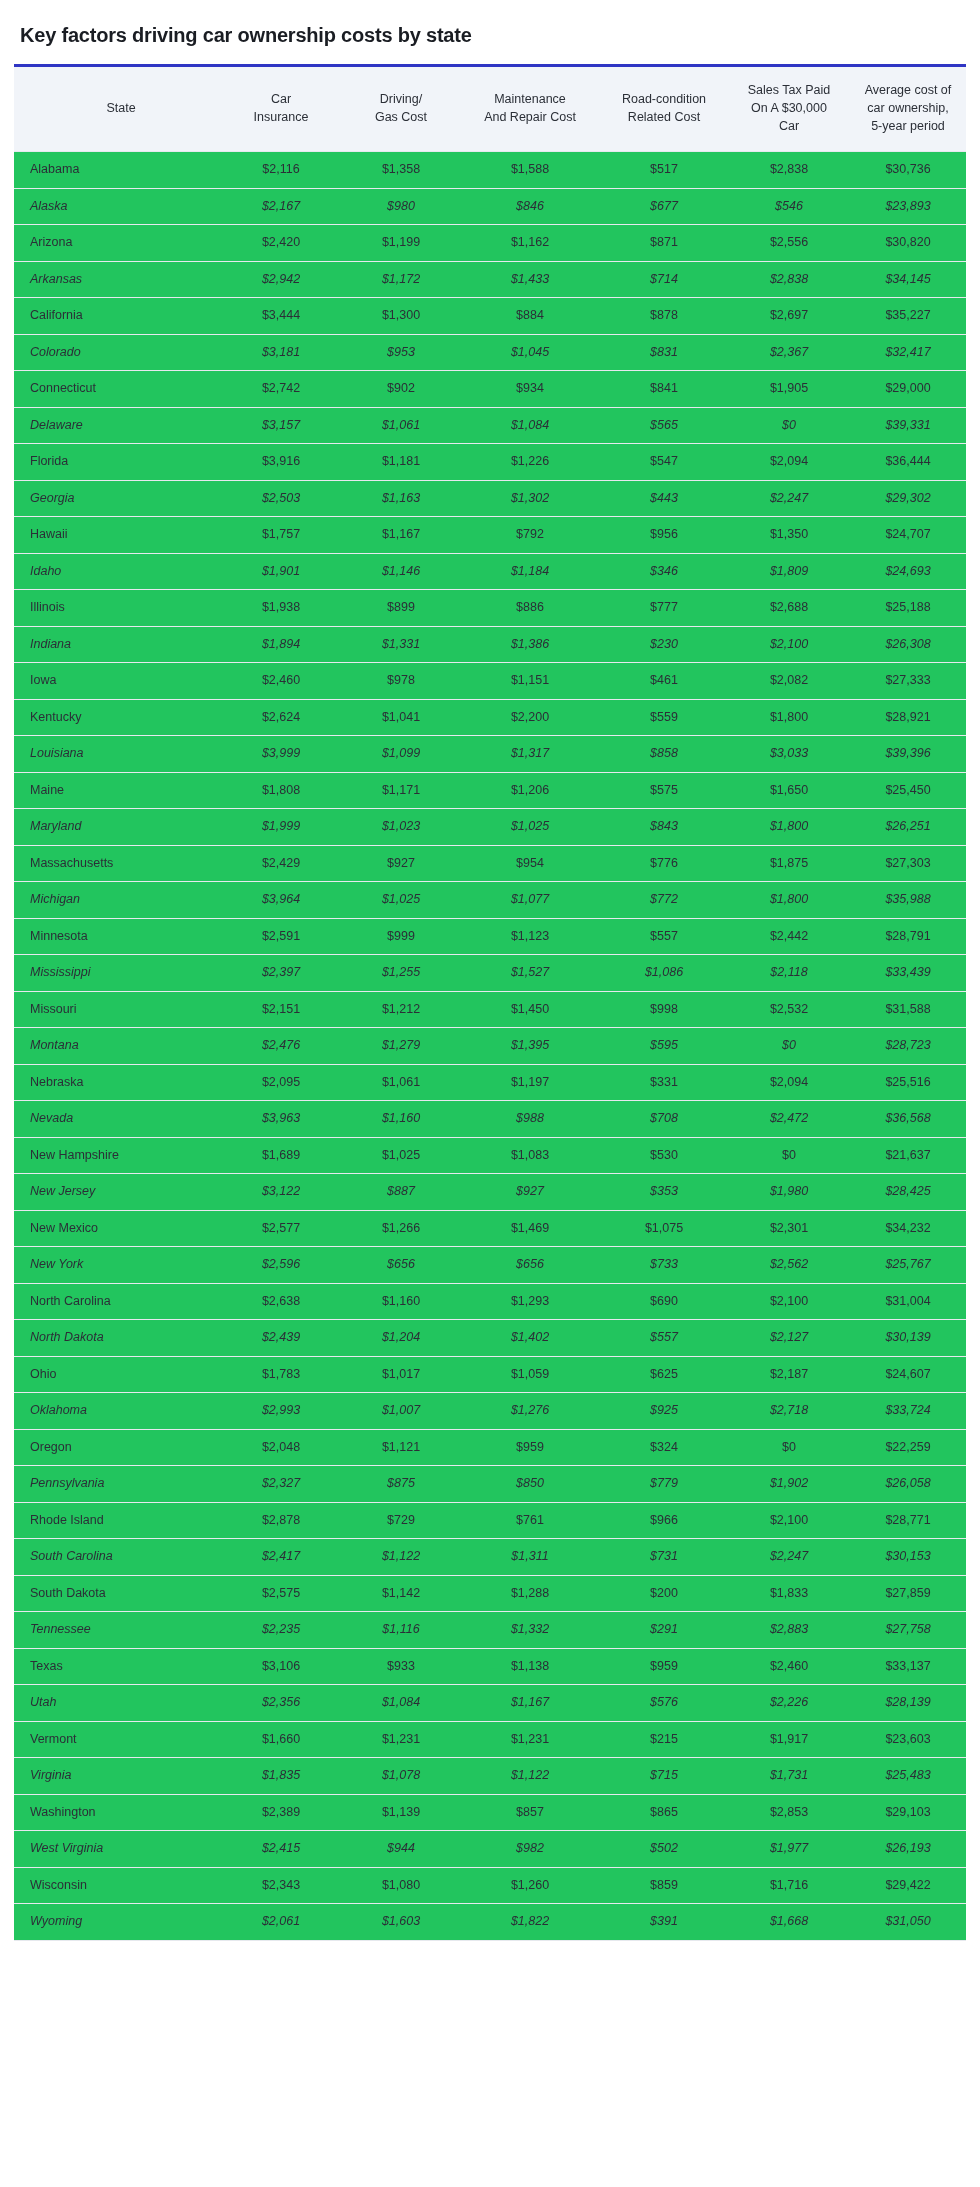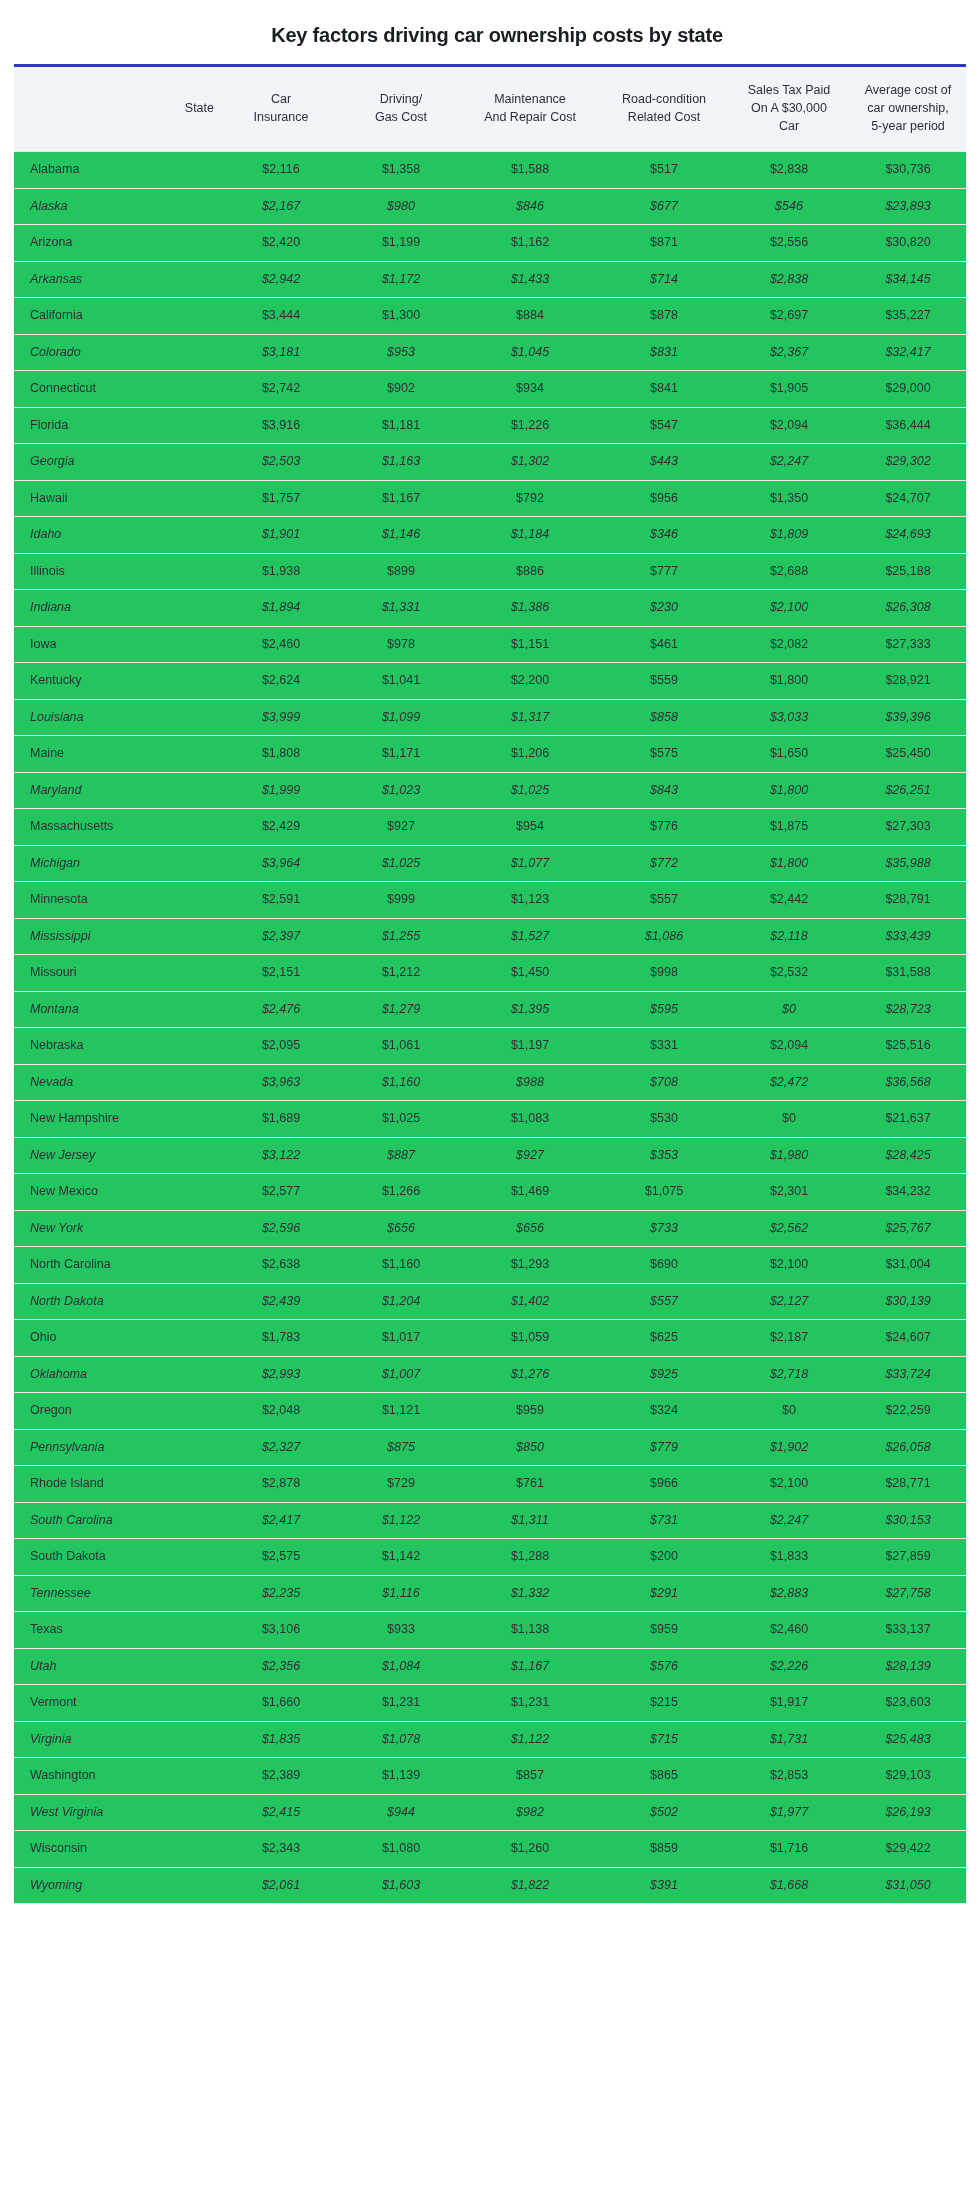--- a/index.html
+++ b/index.html
@@ -14,21 +14,21 @@
     -webkit-font-smoothing: antialiased;
   }
   .page {
     width: 980px;
     box-sizing: border-box;
     padding: 0;
     background: #ffffff;
   }
   .title-wrap {
     padding: 22px 6px 16px 20px;
-    text-align: center;
+    text-align: left;
   }
   .title {
     font-size: 20px;
     font-weight: bold;
     letter-spacing: -0.2px;
     color: #1a1d23;
     margin: 0;
     line-height: 1.3;
   }
   .table-wrap {
@@ -48,21 +48,21 @@
     font-size: 12.5px;
     font-weight: normal;
     color: #2b2f37;
     padding: 14px 6px 16px 6px;
     vertical-align: middle;
     line-height: 1.45;
     border: none;
     text-align: center;
   }
   table.cost-table thead th.state-col {
-    text-align: right;
+    text-align: center;
     padding-left: 14px;
     vertical-align: middle;
   }
   
   col.c-state { width: 206px; }
   col.c-ins   { width: 122px; }
   col.c-gas   { width: 118px; }
   col.c-mnt   { width: 140px; }
   col.c-road  { width: 128px; }
   col.c-tax   { width: 122px; }
@@ -201,20 +201,29 @@
           </tr>
           <tr class="odd-row">
             <td class="state-cell">Connecticut</td>
             <td>$2,742</td>
             <td>$902</td>
             <td>$934</td>
             <td>$841</td>
             <td>$1,905</td>
             <td>$29,000</td>
           </tr>
+          <tr class="even-row">
+            <td class="state-cell">Delaware</td>
+            <td>$3,157</td>
+            <td>$1,061</td>
+            <td>$1,084</td>
+            <td>$565</td>
+            <td>$0</td>
+            <td>$39,331</td>
+          </tr>
           <tr class="odd-row">
             <td class="state-cell">Florida</td>
             <td>$3,916</td>
             <td>$1,181</td>
             <td>$1,226</td>
             <td>$547</td>
             <td>$2,094</td>
             <td>$36,444</td>
           </tr>
           <tr class="even-row">

